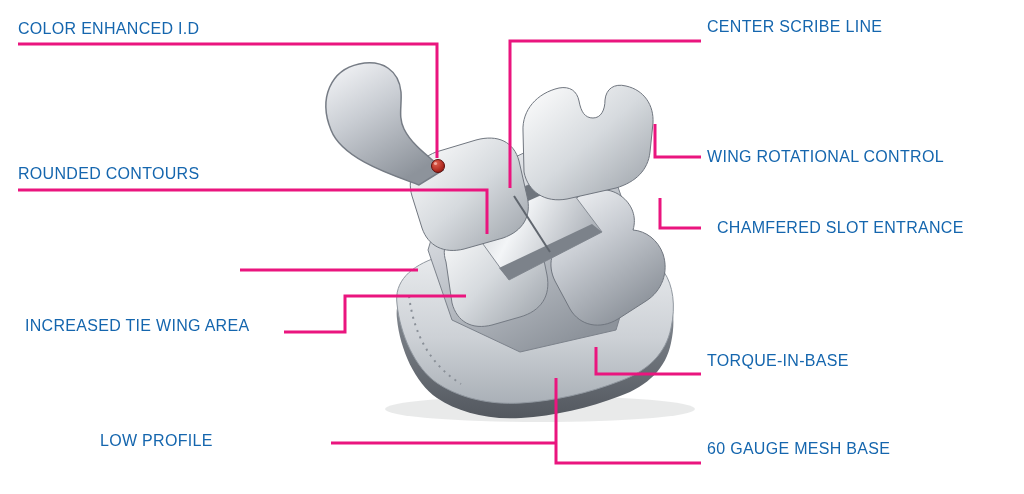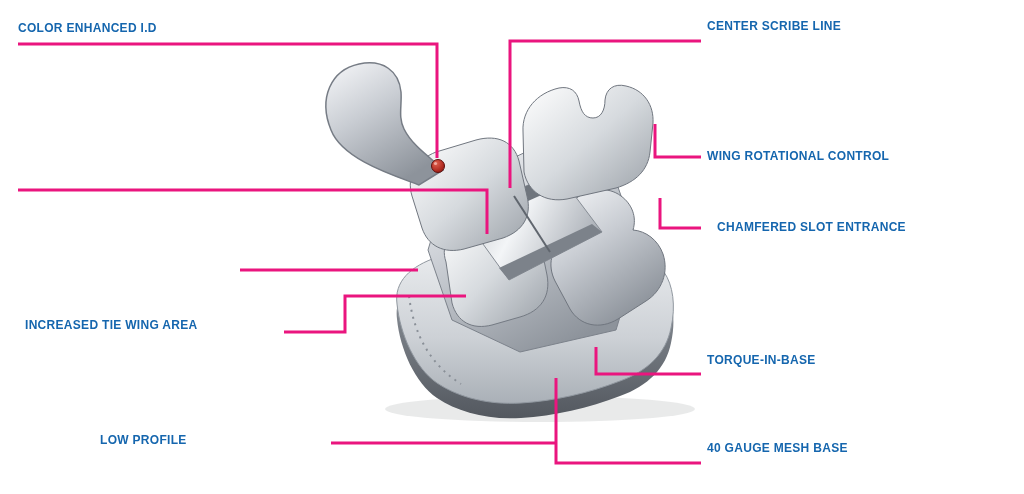--- a/index.html
+++ b/index.html
@@ -8,21 +8,21 @@
     --bg:#ffffff;
   }
   *{box-sizing:border-box}
   html,body{margin:0;padding:0;background:#fff}
   .stage{
     position:relative;width:1024px;height:494px;background:var(--bg);
     font-family:"Liberation Sans",sans-serif;overflow:hidden;
   }
   .art{position:absolute;left:0;top:0;width:1024px;height:494px}
   .lbl{
-    position:absolute;color:var(--label);font-size:12px;font-weight:700;
+    position:absolute;color:var(--label);font-size:16px;font-weight:400;
     letter-spacing:.3px;white-space:nowrap;line-height:23px;
   }
   .leader{fill:none;stroke:var(--leader);stroke-width:3}
   
   .lbl-0{left:18px;  top:17px;}
   .lbl-1{left:18px;  top:162px;}
   .lbl-2{left:16px;  top:221px;}
   .lbl-3{left:25px;  top:314px;text-align:center;}
   .lbl-4{left:100px; top:409px;margin-top:20px;}
   .lbl-5{left:707px; top:15px;}
@@ -102,20 +102,21 @@
     <polyline class="leader" points="284,332 345,332 345,296 466,296"></polyline>
     <polyline class="leader" points="331,443 556,443"></polyline>
     <polyline class="leader" points="701,41 510,41 510,188"></polyline>
     <polyline class="leader" points="701,157 655,157 655,124"></polyline>
     <polyline class="leader" points="701,228 660,228 660,198"></polyline>
     <polyline class="leader" points="701,374 596,374 596,347"></polyline>
     <polyline class="leader" points="701,463 556,463 556,378"></polyline>
   </svg>
 
   <div class="lbl lbl-0">COLOR ENHANCED I.D</div>
+  <div class="lbl lbl-1">ROUNDED CONTOURS</div>
   <div class="lbl lbl-3">INCREASED TIE WING AREA</div>
   <div class="lbl lbl-4">LOW PROFILE</div>
   <div class="lbl lbl-5">CENTER SCRIBE LINE</div>
   <div class="lbl lbl-6">WING ROTATIONAL CONTROL</div>
   <div class="lbl lbl-7">CHAMFERED SLOT ENTRANCE</div>
   <div class="lbl lbl-8">TORQUE-IN-BASE</div>
-  <div class="lbl lbl-9">40 GAUGE MESH BASE</div>
+  <div class="lbl lbl-9">60 GAUGE MESH BASE</div>
 </div>
 
 </body></html>

